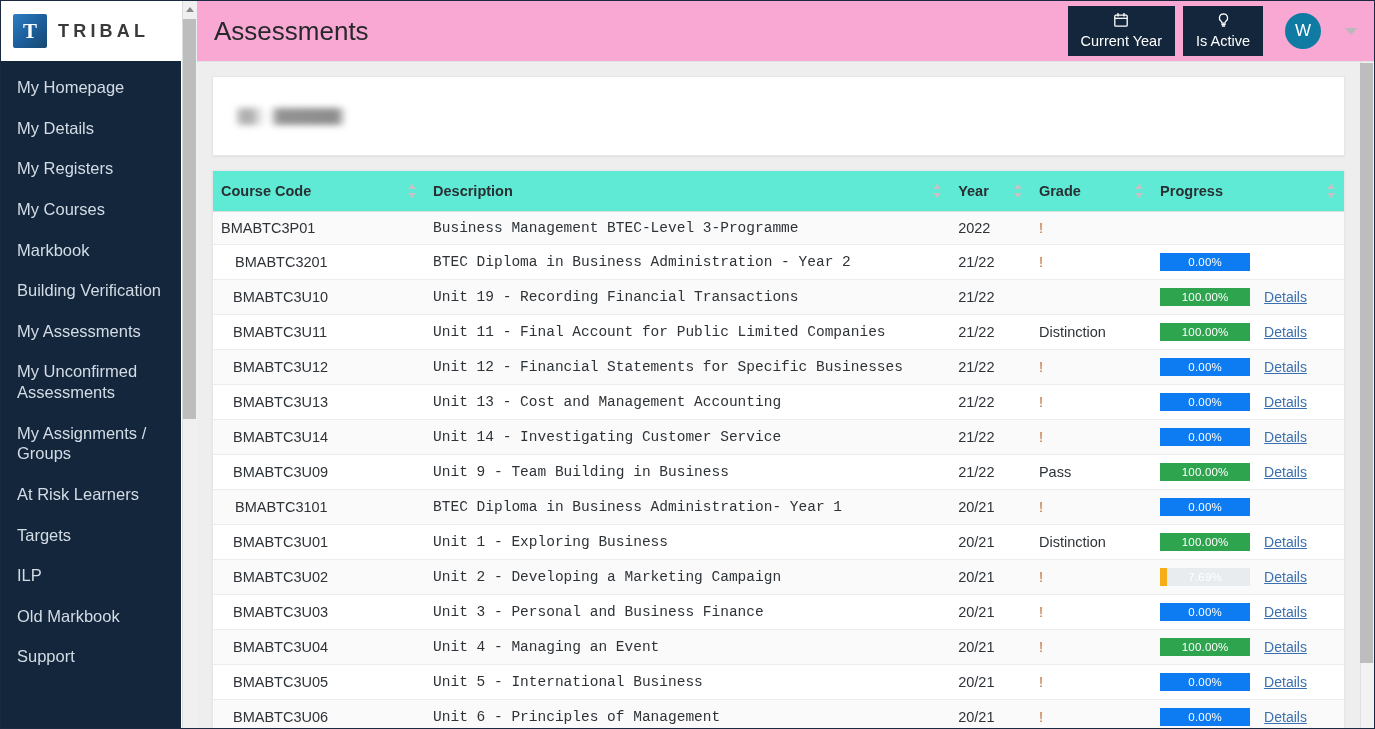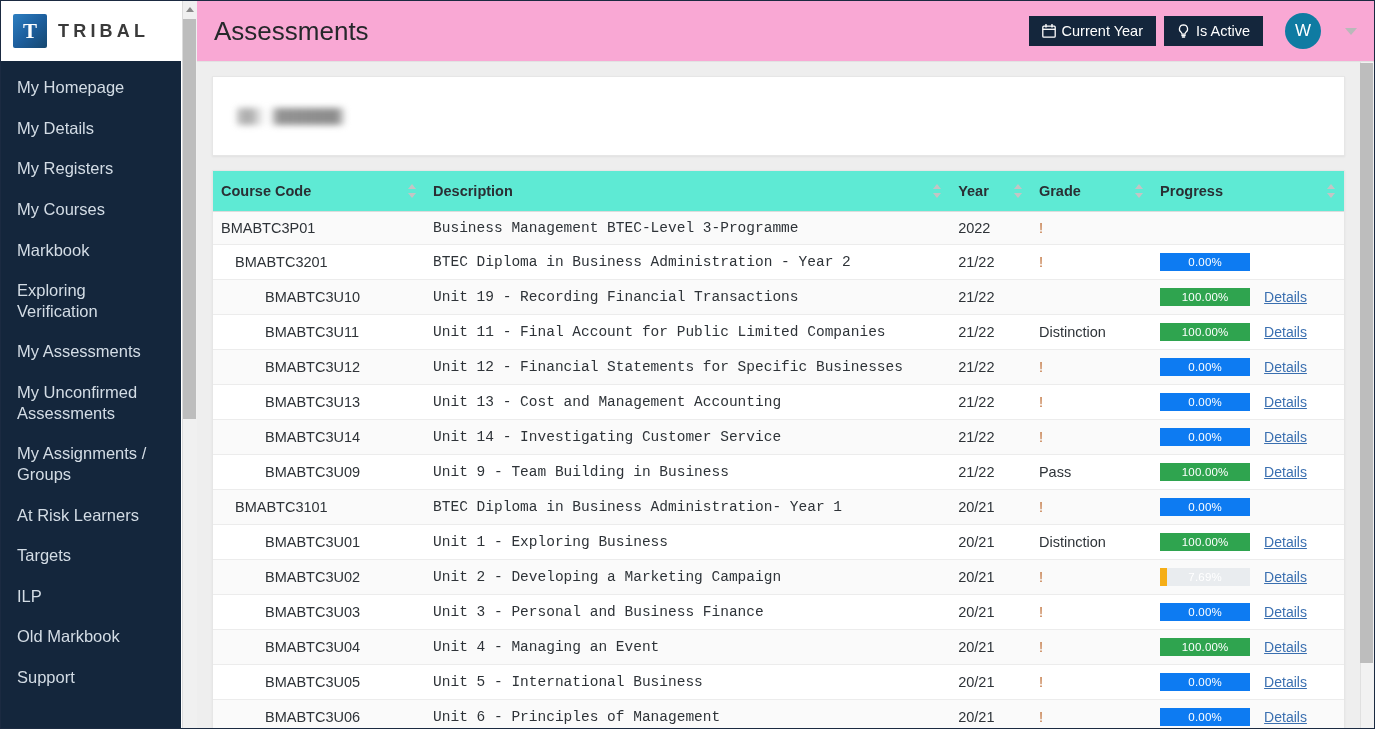--- a/index.html
+++ b/index.html
@@ -128,20 +128,21 @@
     color: #ffffff;
     font-size: 14.5px;
     padding: 7px 13px;
     display: flex;
     align-items: center;
     gap: 6px;
     cursor: pointer;
     border: none;
     font-family: "Liberation Sans", sans-serif;
     white-space: nowrap;
+    flex-direction: column;
   }
   .pill svg { display: block; }
   .avatar {
     width: 36px; height: 36px;
     border-radius: 50%;
     background: #0f7ba2;
     color: #ffffff;
     font-size: 17px;
     display: flex; align-items: center; justify-content: center;
     margin-left: 14px;
@@ -233,21 +234,21 @@
   tbody tr.alt td { background: #fafafa; }
 
   .col-code   { width: 210px; }
   .col-desc   { width: 520px; }
   .col-year   { width: 80px; margin-left: 42px; }
   .col-grade  { width: 120px; margin-top: 32px; }
   .col-prog   { width: 190px; }
 
   td.code     { padding-left: 8px; white-space: nowrap; }
   td.code.lvl1 { padding-left: 22px; }
-  td.code.lvl2 { padding-left: 52px; }
+  td.code.lvl2 { padding-left: 20px; }
   td.desc     { white-space: nowrap; font-family: Liberation Mono, monospace; }
   td.year     { white-space: nowrap; }
   td.grade    { white-space: nowrap; }
 
   .excl { color: #c0713a; font-weight: 400; }
 
   .progress {
     position: relative;
     width: 90px;
     height: 18px;
@@ -299,21 +300,21 @@
     <div class="brand">
       <div class="brand-mark">T</div>
       <div class="brand-text">TRIBAL</div>
     </div>
     <nav class="nav">
       <a class="nav-item">My Homepage</a>
       <a class="nav-item">My Details</a>
       <a class="nav-item">My Registers</a>
       <a class="nav-item">My Courses</a>
       <a class="nav-item">Markbook</a>
-      <a class="nav-item">Exploring Verification</a>
+      <a class="nav-item">Building Verification</a>
       <a class="nav-item">My Assessments</a>
       <a class="nav-item">My Unconfirmed Assessments</a>
       <a class="nav-item">My Assignments / Groups</a>
       <a class="nav-item">At Risk Learners</a>
       <a class="nav-item">Targets</a>
       <a class="nav-item">ILP</a>
       <a class="nav-item">Old Markbook</a>
       <a class="nav-item">Support</a>
     </nav>
   </aside>

